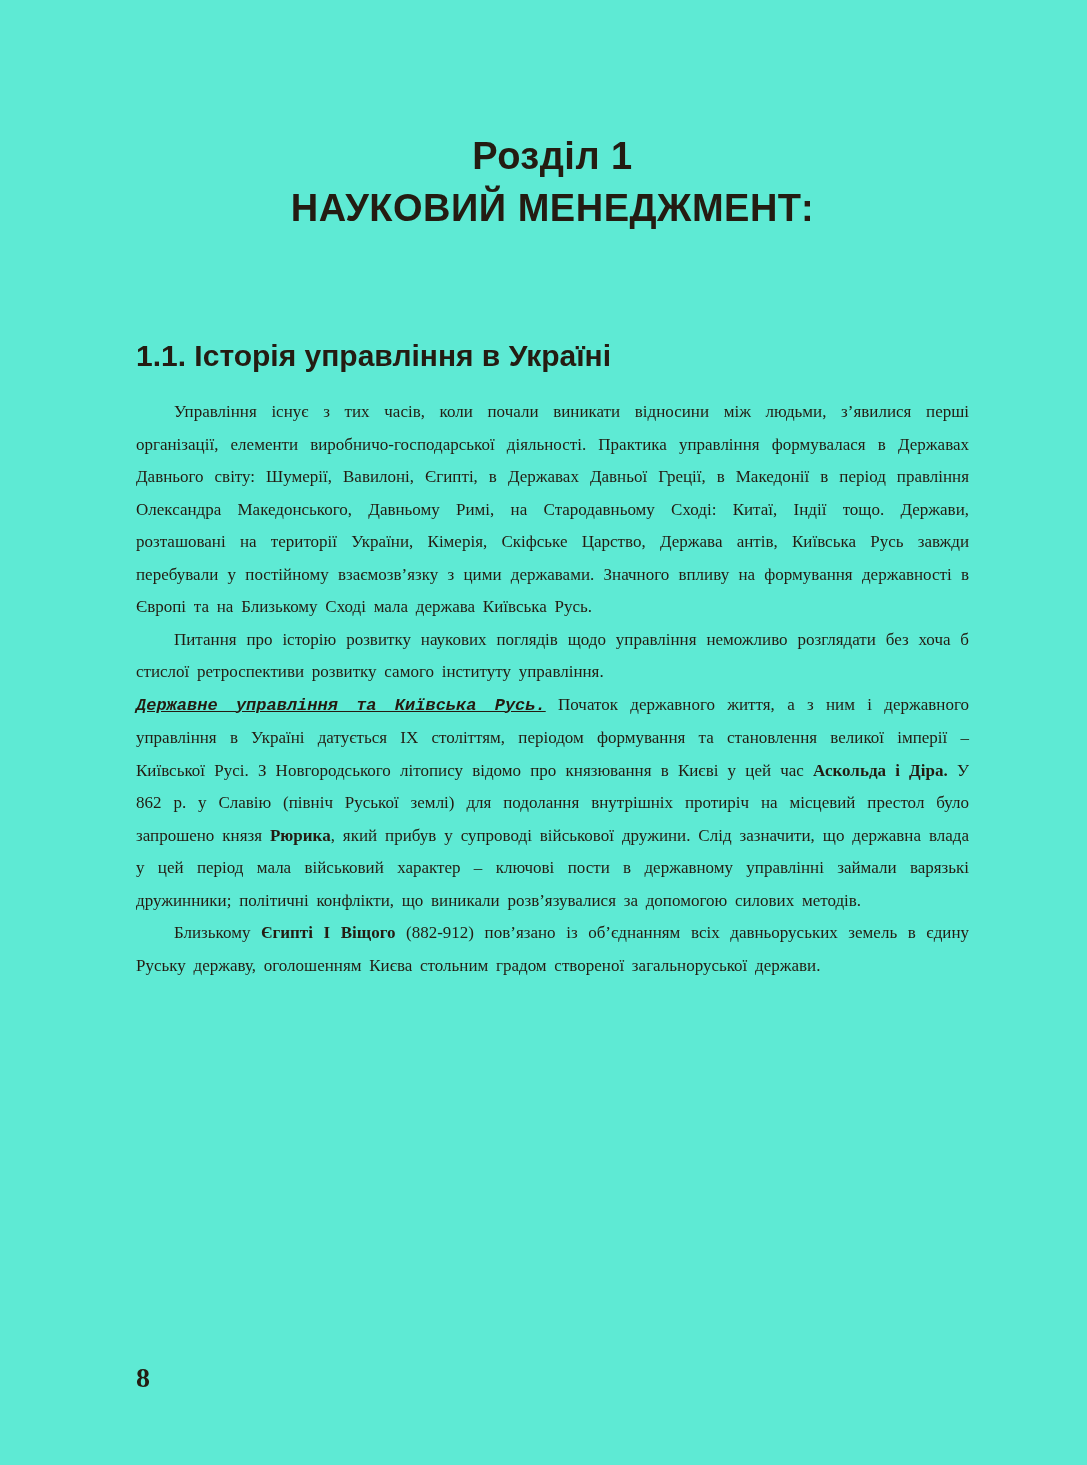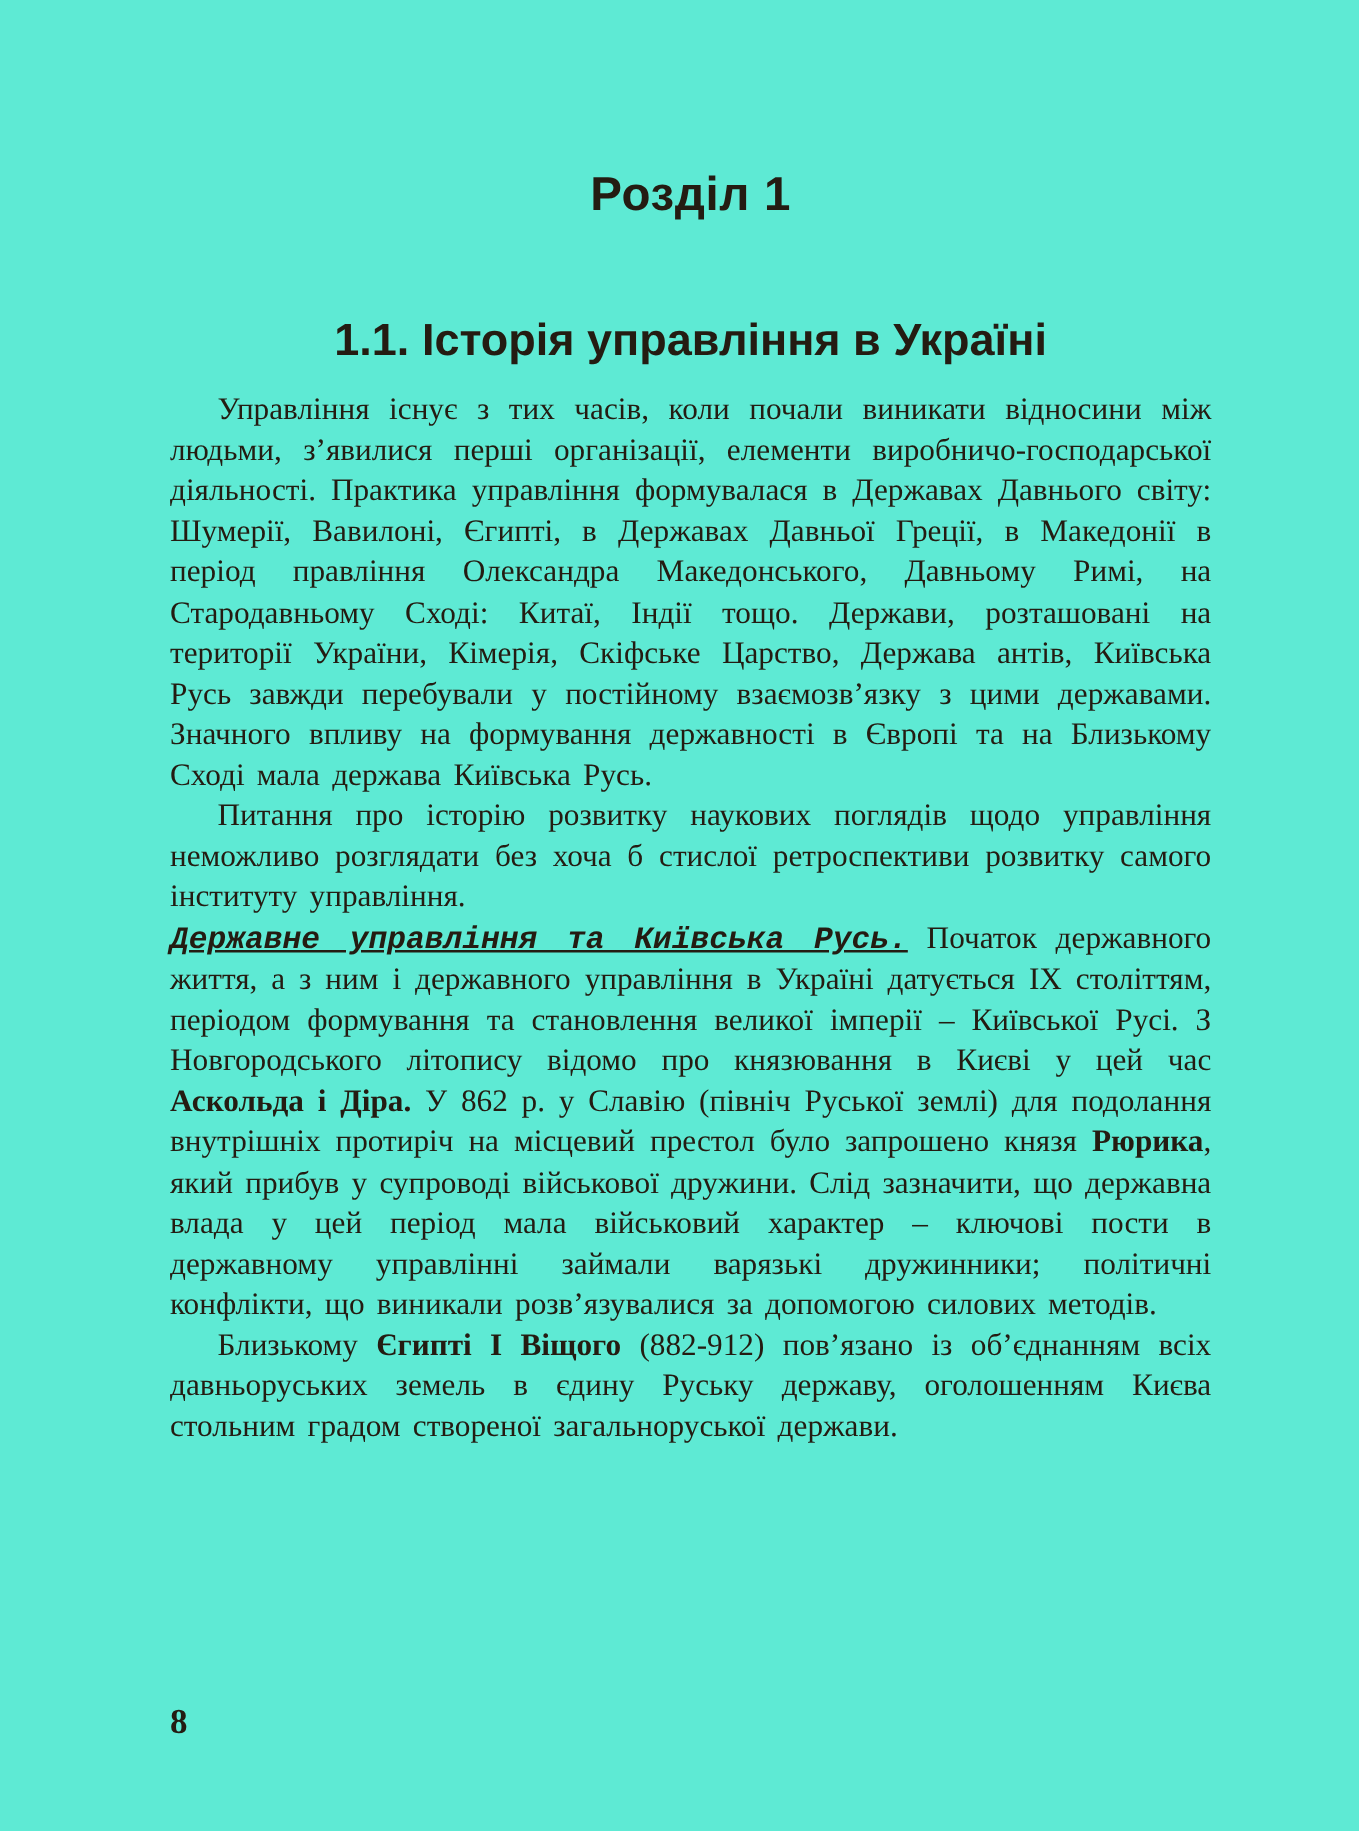--- a/index.html
+++ b/index.html
@@ -19,31 +19,31 @@
   }
   .chapter-heading {
     font-family: "Liberation Sans", sans-serif;
     font-weight: bold;
     font-size: 38px;
     line-height: 52px;
     text-align: center;
     letter-spacing: 0.5px;
   }
   .section-heading {
-    margin-top: 72px;
+    margin-top: 104px;
     font-family: "Liberation Sans", sans-serif;
     font-weight: bold;
-    font-size: 36px;
+    font-size: 30px;
     line-height: 36px;
-    text-align: center;
+    text-align: left;
   }
   .body-text {
     margin-top: 22px;
     font-family: "Liberation Serif", serif;
-    font-size: 25px;
+    font-size: 17px;
     line-height: 32.5px;
     text-align: justify;
     text-justify: inter-word;
     word-spacing: 3.5px;
   }
   .para {
     margin: 0;
     hyphens: auto;
   }
   .para.indent {
@@ -61,20 +61,21 @@
     font-size: 28px;
   }
 </style>
 </head>
 <body>
 
 <div class="page">
 
   <div class="chapter-heading">
     <div>Розділ 1</div>
+    <div>НАУКОВИЙ МЕНЕДЖМЕНТ:</div>
   </div>
 
   <div class="section-heading">1.1. Історія управління в Україні</div>
 
   <div class="body-text">
       <p class="para indent"><span>Управління існує з тих часів, коли почали виникати відносини між людьми, з’явилися перші організації, елементи виробничо-господарської діяльності. Практика управління формувалася в Державах Давнього світу: Шумерії, Вавилоні, Єгипті, в Державах Давньої Греції, в Македонії в період правління Олександра Македонського, Давньому Римі, на Стародавньому Сході: Китаї, Індії тощо. Держави, розташовані на території України, Кімерія, Скіфське Царство, Держава антів, Київська Русь завжди перебували у постійному взаємозв’язку з цими державами. Значного впливу на формування державності в Європі та на Близькому Сході мала держава Київська Русь.</span></p>
       <p class="para indent"><span>Питання про історію розвитку наукових поглядів щодо управління неможливо розглядати без хоча б стислої ретроспективи розвитку самого інституту управління.</span></p>
       <p class="para"><span class="b i u">Державне управління та Київська Русь.</span><span> Початок державного життя, а з ним і державного управління в Україні датується ІХ століттям, періодом формування та становлення великої імперії – Київської Русі. З Новгородського літопису відомо про князювання в Києві у цей час </span><span class="b">Аскольда і Діра.</span><span> У 862 р. у Славію (північ Руської землі) для подолання внутрішніх протиріч на місцевий престол було запрошено князя </span><span class="b">Рюрика</span><span>, який прибув у супроводі військової дружини. Слід зазначити, що державна влада у цей період мала військовий характер – ключові пости в державному управлінні займали варязькі дружинники; політичні конфлікти, що виникали розв’язувалися за допомогою силових методів.</span></p>
       <p class="para indent"><span>Близькому </span><span class="b">Єгипті І Віщого</span><span> (882-912) пов’язано із об’єднанням всіх давньоруських земель в єдину Руську державу, оголошенням Києва стольним градом створеної загальноруської держави.</span></p>
     </div>

